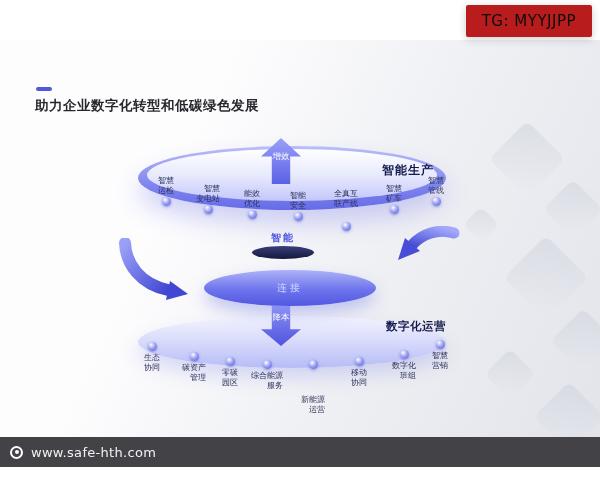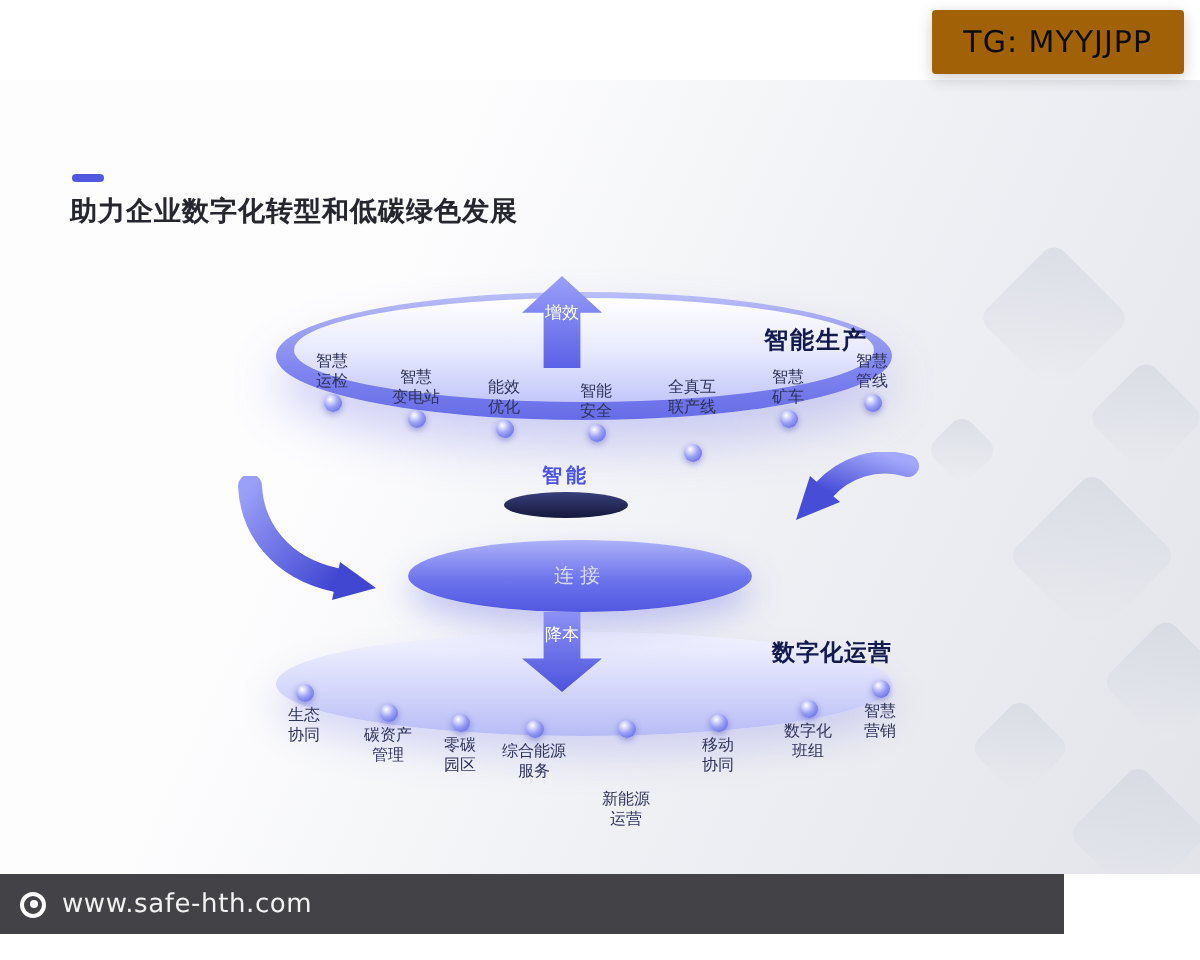--- a/index.html
+++ b/index.html
@@ -7,21 +7,21 @@
 
   .stage { position:relative; width:600px; height:480px; background:#ffffff; overflow:hidden; }
 
   
   .slide-bg { position:absolute; left:0; top:40px; width:600px; height:397px; overflow:hidden;
               background:linear-gradient(115deg,#fdfdfe 30%, #eff0f4 62%, #e2e4ea 100%); }
   .cube { position:absolute; background:linear-gradient(135deg, rgba(204,207,219,0.50), rgba(240,241,246,0.15));
           transform:rotate(45deg); border-radius:7px; }
 
   
-  .badge { position:absolute; right:8px; top:5px; background:#a16207; padding:7px 16px;
+  .badge { position:absolute; right:8px; top:5px; background:#b91c1c; padding:7px 16px;
            font-size:15px; color:#0c0c0c; letter-spacing:0.5px; border-radius:2px;
            box-shadow:0 2px 8px rgba(0,0,0,0.20); z-index:30; }
 
   
   .title-dash { position:absolute; left:36px; top:87px; width:16px; height:4px; background:#5157de; border-radius:2px; z-index:5; }
   .title { position:absolute; left:35px; top:97px; font-size:13.5px; font-weight:bold; color:#26262e; letter-spacing:0.5px; z-index:5; }
 
   
   .disc { position:absolute; border-radius:50%; }
   .disc-top       { left:138px; top:146px; width:308px; height:64px;
@@ -61,26 +61,26 @@
   
   .curve { position:absolute; z-index:6; }
   .curve-left  { left:116px; top:238px; width:82px; height:64px; }
   .curve-right { left:390px; top:226px; width:70px; height:42px; }
 
   
   .node { position:absolute; width:44px; display:flex; flex-direction:column; align-items:center; z-index:8; }
   .node-dot { width:9px; height:9px; border-radius:50%;
               background:radial-gradient(circle at 35% 30%, #ffffff 0%, #9ba0f5 45%, #5157dd 100%);
               box-shadow:0 1px 3px rgba(60,65,180,0.45); flex:none; }
-  .node-label { white-space:pre-line; text-align:center; font-size:8px; line-height:9.5px; color:#2e3358; }
+  .node-label { white-space:pre-line; text-align:right; font-size:8px; line-height:9.5px; color:#2e3358; }
   .node-top .node-label { margin-bottom:2px; }
   .node-bottom .node-label { margin-top:2px; }
 
   
-  .footer { position:absolute; left:0; top:437px; width:532px; height:30px; background:#424247;
+  .footer { position:absolute; left:0; top:437px; width:600px; height:30px; background:#424247;
             display:flex; align-items:center; padding-left:10px; box-sizing:border-box; z-index:20; }
   .footer-icon { width:13px; height:13px; border:2px solid #ffffff; border-radius:50%;
                  box-sizing:border-box; position:relative; margin-right:8px; flex:none; }
   .footer-icon::after { content:""; position:absolute; left:2.5px; top:2.5px; width:4px; height:4px;
                         border-radius:50%; background:#ffffff; }
   .footer-url { color:#f2f2f2; font-size:13px; letter-spacing:0.3px; }
 </style>
 </head>
 <body>
 

